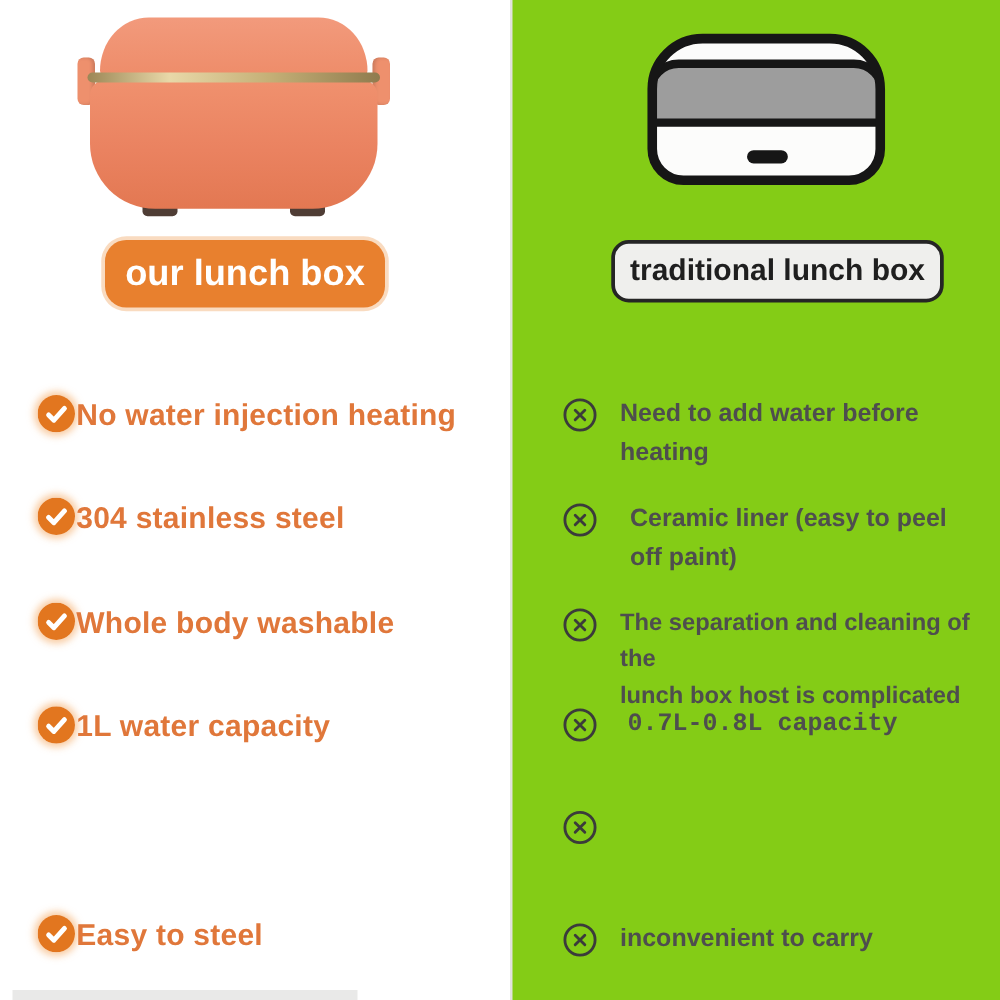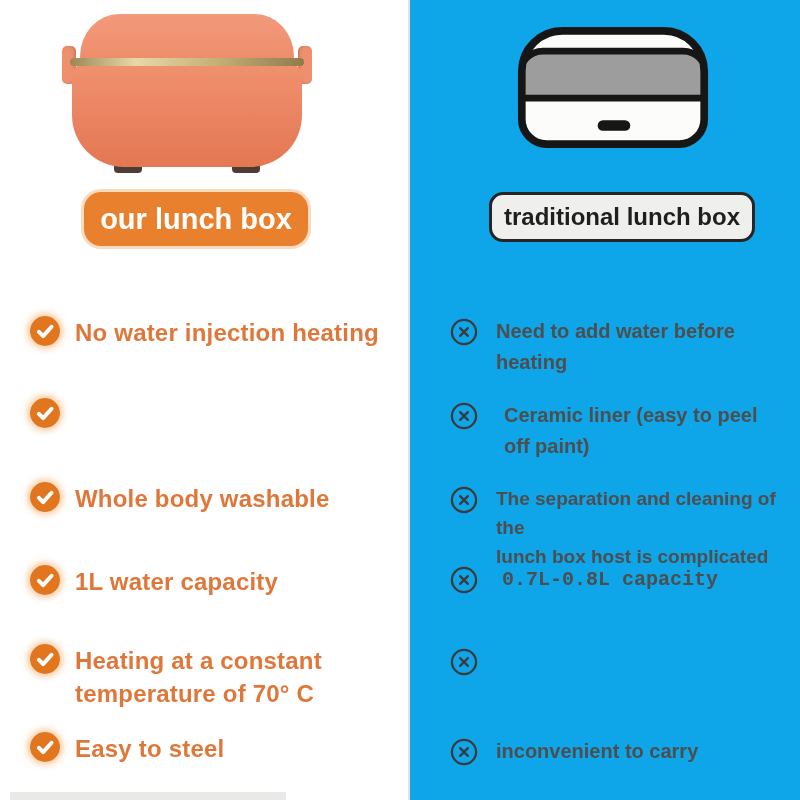--- a/index.html
+++ b/index.html
@@ -3,21 +3,21 @@
 <meta charset="utf-8">
 <style>
   * { margin:0; padding:0; box-sizing:border-box; }
   html,body { width:800px; height:800px; }
   body {
     font-family:"Liberation Sans", sans-serif;
     position:relative; overflow:hidden; background:#ffffff;
   }
   .panel { position:absolute; top:0; height:800px; }
   .panel-left { left:0; width:408px; background:#ffffff; }
-  .panel-right { left:408px; width:392px; background:#0ea5e9; border-left:2px solid #e2e2e0; }
+  .panel-right { left:408px; width:392px; background:#84cc16; border-left:2px solid #e2e2e0; }
 
   
   .photo { position:absolute; left:62px; top:14px; width:250px; height:160px; }
   .lid { position:absolute; left:18px; top:0; width:214px; height:48px;
          background:linear-gradient(180deg,#f29a7c,#ee8c69);
          border-radius:44px 44px 6px 6px / 48px 48px 6px 6px; }
   .rim { position:absolute; left:8px; top:44px; width:234px; height:8px; border-radius:4px;
          background:linear-gradient(90deg,#9c8756,#e8d8a8 28%,#c5b077 62%,#8f7b4e); }
   .clip { position:absolute; top:32px; width:14px; height:38px; background:#ee906d;
           border-radius:5px; }
@@ -38,21 +38,21 @@
   .btn-trad { position:absolute; left:79px; top:192px; width:266px; height:50px;
               background:#efefed; border:3px solid #252525; border-radius:14px;
               color:#1f1f1f; font-size:24px; font-weight:bold; display:flex;
               align-items:center; justify-content:center; }
 
   
   .trad-icon { position:absolute; left:107px; top:26px; width:192px; height:123px; }
 
   
   .row { position:absolute; display:flex; align-items:flex-start; }
-  .panel-left .row { left:30px; width:362px; gap:15px; }
+  .panel-left .row { left:30px; width:362px; gap:1px; }
   .panel-right .row { left:40px; width:334px; gap:18px; }
   .cicon { width:30px; height:30px; flex:0 0 30px; border-radius:50%;
            box-shadow:0 0 6px 3px rgba(244,166,93,.55); }
   .cicon svg, .xicon svg, .trad-icon svg { display:block; width:100%; height:100%; }
   .xicon { width:28px; height:28px; flex:0 0 28px; margin-top:2px; }
   .ltext { color:#e0773a; font-weight:bold; font-size:24px; line-height:33px;
            letter-spacing:.2px; }
   .rtext { color:#4e4e4e; font-weight:bold; font-size:20px; line-height:31px; }
   .row.small .rtext { font-size:19px; line-height:29px; }
   .row.ind1 .rtext { padding-left:8px; }
@@ -93,20 +93,24 @@
     </div>
   </div>
 
   <div class="row" style="top:398px">
     <span class="cicon">
         <svg viewBox="0 0 32 32">
           <circle cx="16" cy="16" r="16" fill="#e2761f"></circle>
           <path d="M9.5 17 L14 21.5 L23 11.5" stroke="#ffffff" stroke-width="4.2" fill="none" stroke-linecap="round" stroke-linejoin="round"></path>
         </svg>
       </span>
+    <div class="ltext">
+      <span class="ln">304 stainless steel</span>
+
+    </div>
   </div>
 
   <div class="row" style="top:482px">
     <span class="cicon">
         <svg viewBox="0 0 32 32">
           <circle cx="16" cy="16" r="16" fill="#e2761f"></circle>
           <path d="M9.5 17 L14 21.5 L23 11.5" stroke="#ffffff" stroke-width="4.2" fill="none" stroke-linecap="round" stroke-linejoin="round"></path>
         </svg>
       </span>
     <div class="ltext">
@@ -121,32 +125,20 @@
           <circle cx="16" cy="16" r="16" fill="#e2761f"></circle>
           <path d="M9.5 17 L14 21.5 L23 11.5" stroke="#ffffff" stroke-width="4.2" fill="none" stroke-linecap="round" stroke-linejoin="round"></path>
         </svg>
       </span>
     <div class="ltext">
       <span class="ln">1L water capacity</span>
 
     </div>
   </div>
 
-  <div class="row" style="top:644px">
-    <span class="cicon">
-        <svg viewBox="0 0 32 32">
-          <circle cx="16" cy="16" r="16" fill="#e2761f"></circle>
-          <path d="M9.5 17 L14 21.5 L23 11.5" stroke="#ffffff" stroke-width="4.2" fill="none" stroke-linecap="round" stroke-linejoin="round"></path>
-        </svg>
-      </span>
-    <div class="ltext">
-      <span class="ln">Heating at a constant</span>
-      <span class="ln">temperature of 70° C</span>
-    </div>
-  </div>
 
   <div class="row" style="top:732px">
     <span class="cicon">
         <svg viewBox="0 0 32 32">
           <circle cx="16" cy="16" r="16" fill="#e2761f"></circle>
           <path d="M9.5 17 L14 21.5 L23 11.5" stroke="#ffffff" stroke-width="4.2" fill="none" stroke-linecap="round" stroke-linejoin="round"></path>
         </svg>
       </span>
     <div class="ltext">
       <span class="ln">Easy to steel</span>

